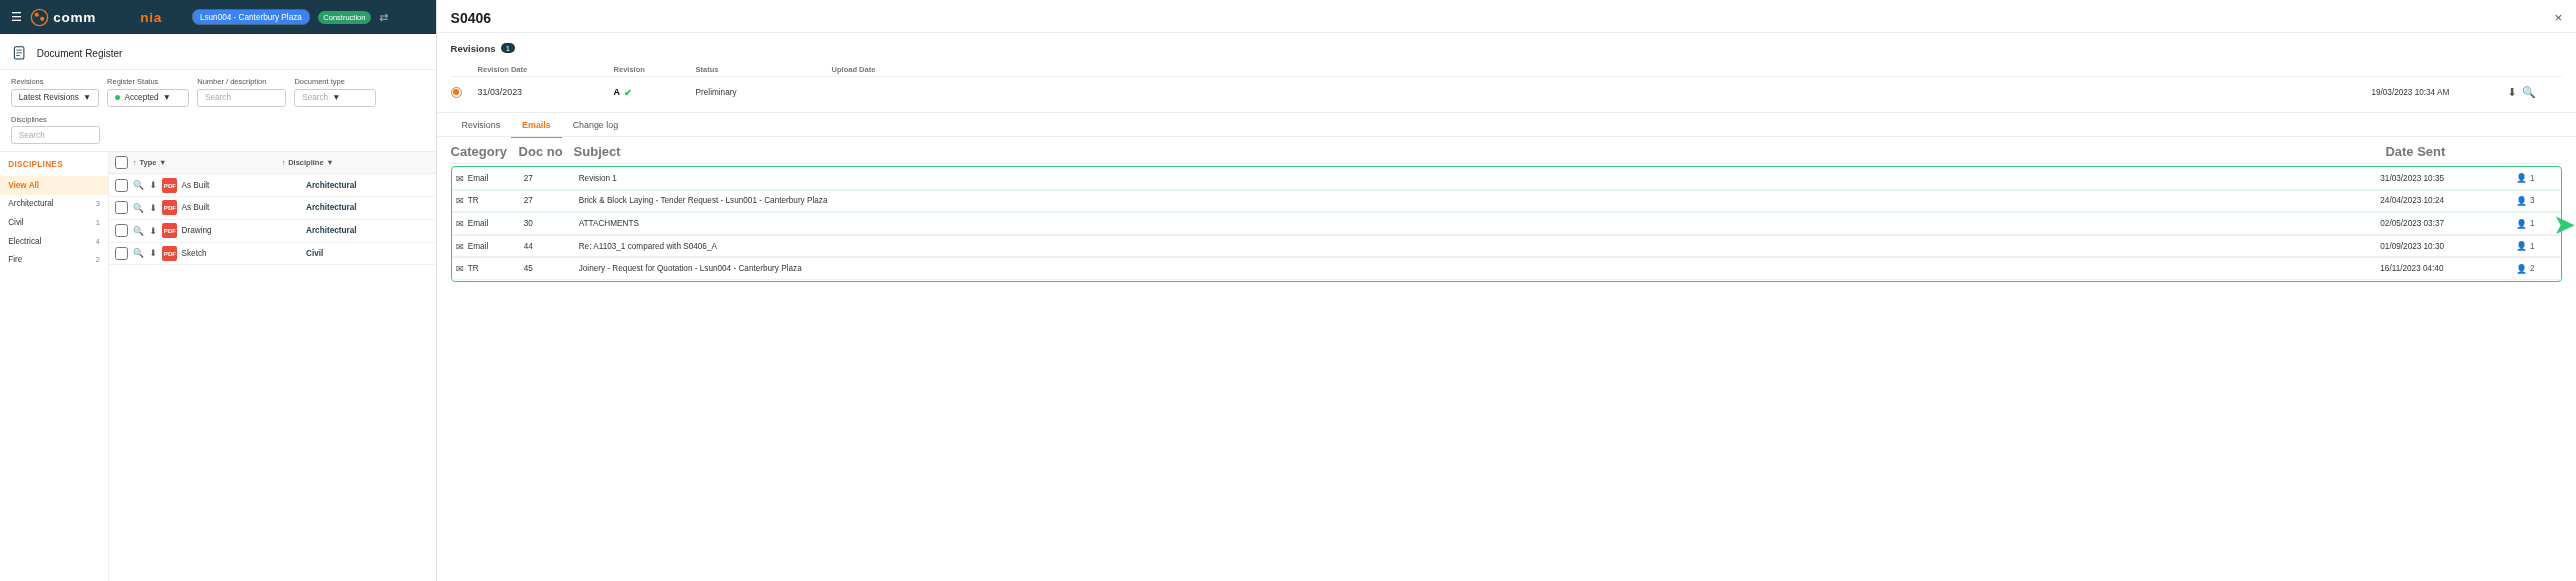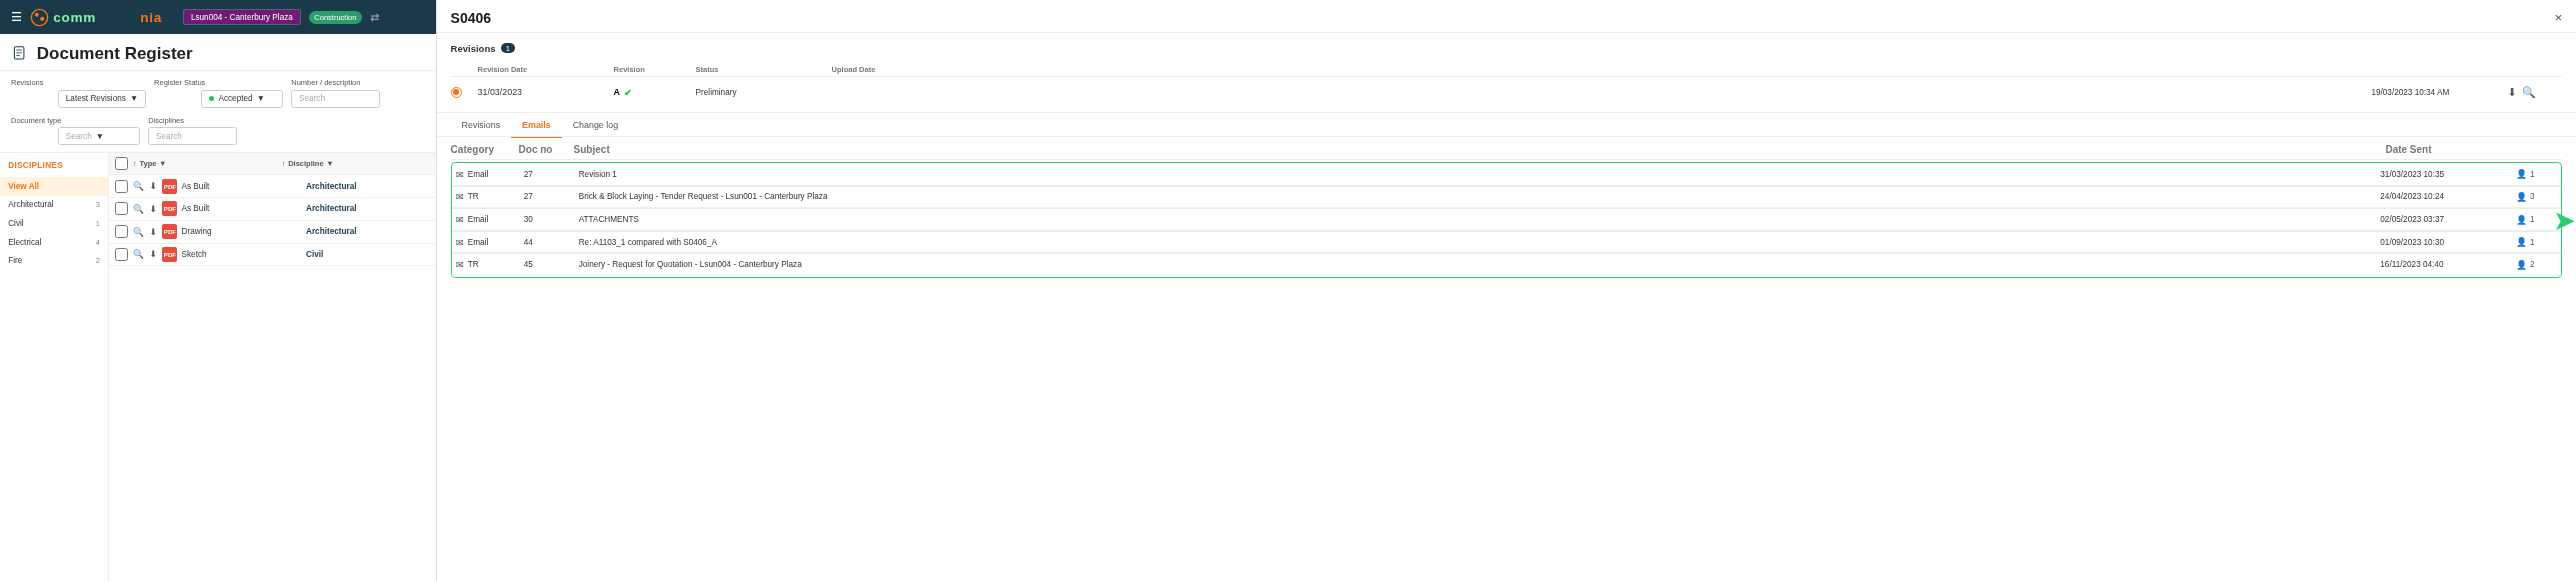--- a/index.html
+++ b/index.html
@@ -30,31 +30,31 @@
       align-items: center;
       gap: 4.1px;
     }
 
     .logo-text {
       color: #fff;
       font-size: 13.6px;
       font-weight: bold;
       letter-spacing: 0.7px;
     }
-    .logo-text span.comm { color: #86efac; }
+    .logo-text span.comm { color: #ffffff; }
     .logo-text span.nia { color: #f97316; margin-left: 44px; }
 
     .project-badge {
-      background: #701a75;
+      background: #3b82f6;
       border: 0.7px solid #4a6a7a;
       color: #fff;
       font-size: 8.2px;
       padding: 2.7px 6.8px;
-      border-radius: 2px;
-      margin-left: 13px;
+      border-radius: 7px;
+      margin-left: 22px;
     }
 
     .construction-badge {
       background: #2a9d6a;
       color: #fff;
       font-size: 7.5px;
       padding: 2px 5.5px;
       border-radius: 8.2px;
     }
 
@@ -72,22 +72,22 @@
       width: 19px;
       height: 19px;
       display: flex;
       align-items: center;
       justify-content: center;
       color: #1a3a4a;
       font-size: 13.6px;
     }
 
     .page-title {
-      font-size: 17px;
-      font-weight: 700;
+      font-size: 10px;
+      font-weight: 400;
       color: #222;
     }
 
     .filters-row {
       display: flex;
       gap: 8.2px;
       padding: 6.8px 11px;
       align-items: flex-end;
       border-bottom: 0.7px solid #eee;
       flex-wrap: wrap;
@@ -111,21 +111,21 @@
       padding: 3.4px 6.8px;
       font-size: 8.2px;
       background: #fff;
       color: #333;
       cursor: pointer;
       display: flex;
       align-items: center;
       gap: 4.1px;
     }
 
-    .filter-select { min-width: 82px; margin-left: 47px; }
+    .filter-select { min-width: 82px; }
     .filter-input { min-width: 89px; color: #aaa; }
 
     .status-dot { width: 5.5px; height: 5.5px; border-radius: 50%; background: #22c55e; display: inline-block; }
 
     .content-area {
       display: flex;
       flex: 1;
       overflow: hidden;
     }
 
@@ -347,21 +347,21 @@
 
     .emails-table {
       flex: 1;
       overflow-y: auto;
       padding: 0 13.6px;
     }
 
     .emails-table-header {
       display: grid;
       grid-template-columns: 68px 55px 1fr 136px 41px;
-      font-size: 10px;
+      font-size: 13px;
       color: #777;
       font-weight: 600;
       padding: 6.8px 0 4.1px;
       border-bottom: 0.7px solid #eee;
     }
 
     .email-row {
       display: grid;
       grid-template-columns: 68px 55px 1fr 136px 41px;
       align-items: center;

